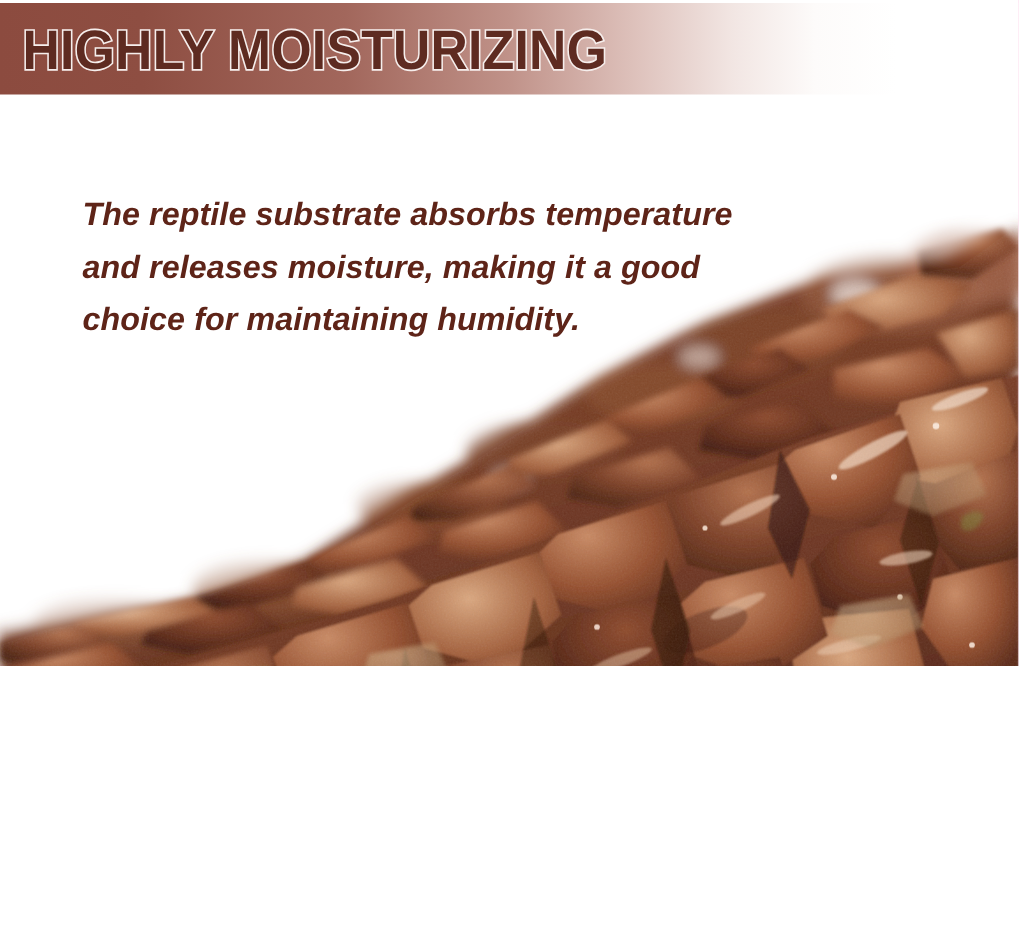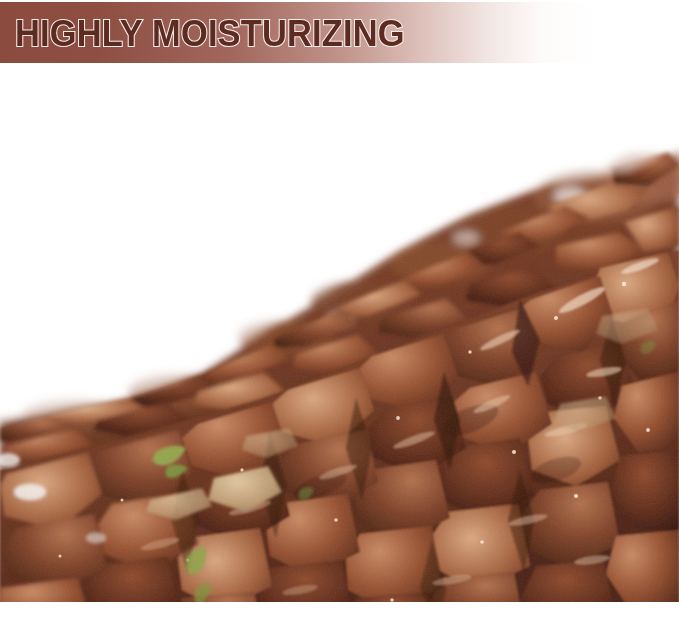--- a/index.html
+++ b/index.html
@@ -7,21 +7,21 @@
     padding: 0;
     background: #ffffff;
   }
   body {
     font-family: "Liberation Sans", sans-serif;
   }
 
   #page {
     position: relative;
     width: 679px;
-    height: 602px;
+    height: 444px;
     background: #f9a8d4;
     overflow: hidden;
   }
 
   
   .banner {
     position: absolute;
     left: 0;
     top: 2px;
     width: 679px;
@@ -331,14 +331,15 @@
         <path d="M679,144 L630,172 L548,184 L452,216 L356,270 L268,326 L178,380 L86,406 L0,424 L0,404
                  L90,386 L182,358 L272,302 L362,246 L458,194 L552,162 L634,150 L679,126 Z" fill="#ffffff"></path>
       </g>
     </svg>
   </div>
 
   <div class="banner">
     <div class="banner-title">HIGHLY MOISTURIZING</div>
   </div>
 
+  <p class="copy">The reptile substrate absorbs temperature and releases moisture, making it a good choice for maintaining humidity.</p>
 
 </div>
 
 </body></html>

